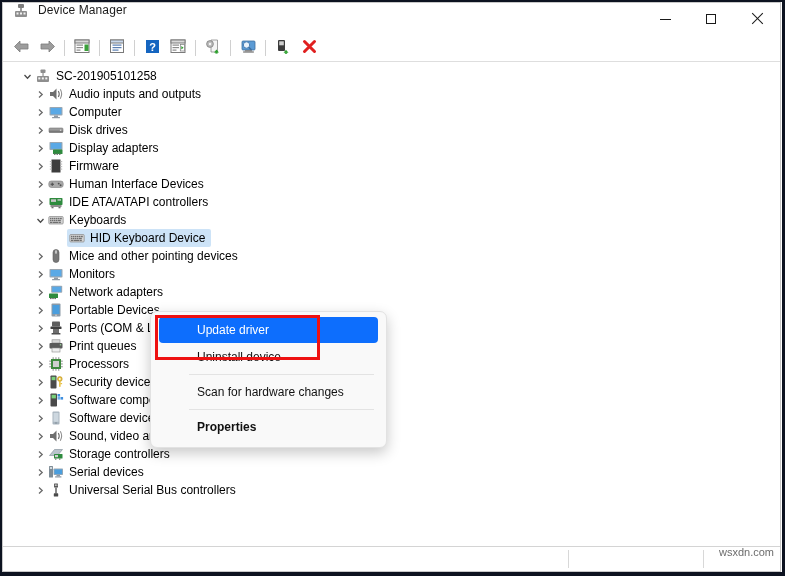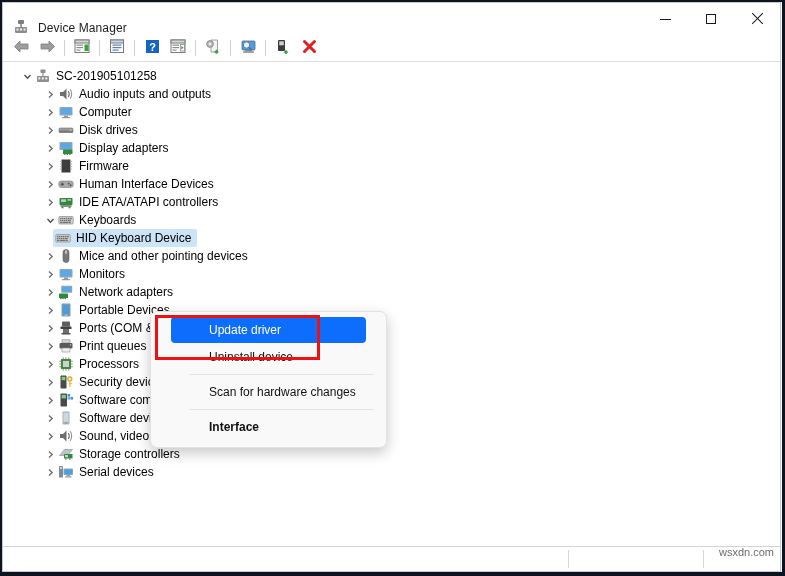--- a/index.html
+++ b/index.html
@@ -42,21 +42,21 @@
   #backdrop-top {
     position: absolute; left: 0; top: 0; width: 785px; height: 2px;
     background: #0d1320;
   }
 
   
   #titlebar {
     height: 32px;
     background: #ffffff;
     display: flex;
-    align-items: flex-end;
+    align-items: flex-start;
     flex: none;
     position: relative;
   }
   #titlebar .app-icon {
     margin-left: 10px;
     width: 16px; height: 16px;
     display: block;
   }
   #titlebar .title-text {
     margin-left: 9px;
@@ -158,22 +158,22 @@
     display: block;
   }
   .tree-row .node-label { line-height: 16px; }
   .tree-row.selected .sel-wrap {
     background: #cde3f7;
     border-radius: 2px;
     padding: 1px 6px 1px 2px;
     display: flex; align-items: center;
   }
   .lvl0 { padding-left: 16px; }
-  .lvl1 { padding-left: 39px; text-align: center; }
-  .lvl2 { padding-left: 50px; }
+  .lvl1 { padding-left: 29px; text-align: center; }
+  .lvl2 { padding-left: 36px; margin-left: 28px; }
 
   
   #statusbar {
     height: 24px;
     flex: none;
     border-top: 1px solid #d4d4d4;
     background: #ffffff;
     display: flex;
     align-items: center;
     font-size: 11.5px;
@@ -207,21 +207,21 @@
     box-sizing: border-box;
     z-index: 30;
   }
   .ctx-item {
     height: 26px;
     display: flex;
     align-items: center;
     padding-left: 38px;
     font-size: 12px;
     color: #111111;
-    margin: 1px 20px;
+    margin: 1px 8px;
     border-radius: 4px;
   }
   .ctx-item.highlighted {
     background: #0d6efd;
     color: #ffffff;
   }
   .ctx-item.bold { font-weight: bold; }
   .ctx-sep {
     height: 1px;
     background: #e3e3e3;
@@ -818,28 +818,45 @@
           <rect x="1.9" y="3" width="2.2" height="2" fill="#cfd8de"></rect>
           <rect x="5.5" y="4.5" width="9.5" height="6.5" rx="0.7" fill="#9aa7b2"></rect>
           <rect x="6.4" y="5.4" width="7.7" height="4.8" fill="#4a9ede"></rect>
           <rect x="8.5" y="11" width="3.5" height="1.3" fill="#8f9aa5"></rect>
           <rect x="7" y="12.3" width="6.5" height="1.2" rx="0.5" fill="#8f9aa5"></rect>
         </svg>
       </span>
       <span class="node-label">Serial devices</span>
     </div>
 
+    <div class="tree-row lvl1">
+      <span class="chevron">
+        <svg width="9" height="9" viewBox="0 0 9 9">
+            <path d="M3 1.5 L6.2 4.5 L3 7.5" fill="none" stroke="#6a6a6a" stroke-width="1.3"></path>
+          </svg>
+      </span>
+      <span class="node-icon">
+        <svg width="16" height="16" viewBox="0 0 16 16">
+          <rect x="6" y="1.5" width="4" height="4" rx="0.6" fill="#5a5a5a"></rect>
+          <rect x="6.9" y="2.4" width="0.9" height="1.6" fill="#d8d8d8"></rect>
+          <rect x="8.4" y="2.4" width="0.9" height="1.6" fill="#d8d8d8"></rect>
+          <rect x="7.2" y="5.5" width="1.6" height="6" fill="#6e6e6e"></rect>
+          <rect x="5.8" y="11.3" width="4.4" height="3.2" rx="0.6" fill="#4a4a4a"></rect>
+        </svg>
+      </span>
+      <span class="node-label">Universal Serial Bus controllers</span>
+    </div>
 
     <div id="context-menu">
       <div class="ctx-item highlighted">Update driver</div>
       <div class="ctx-item">Uninstall device</div>
       <div class="ctx-sep"></div>
       <div class="ctx-item">Scan for hardware changes</div>
       <div class="ctx-sep"></div>
-      <div class="ctx-item bold">Interface</div>
+      <div class="ctx-item bold">Properties</div>
     </div>
 
     <div id="red-box"></div>
 
   </div>
 
   <div id="statusbar">
     <span class="status-div" id="status-div-1"></span>
     <span class="status-div" id="status-div-2"></span>
     <span id="watermark">wsxdn.com</span>

